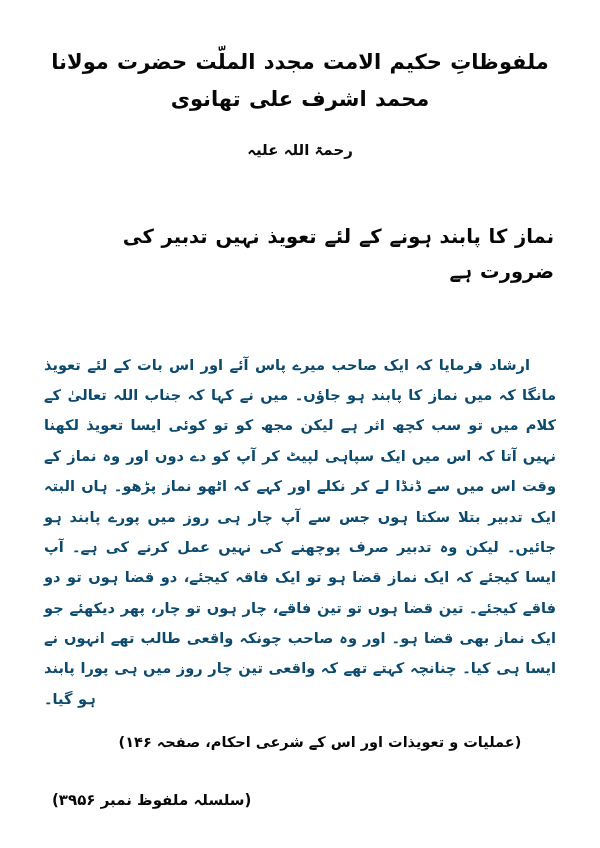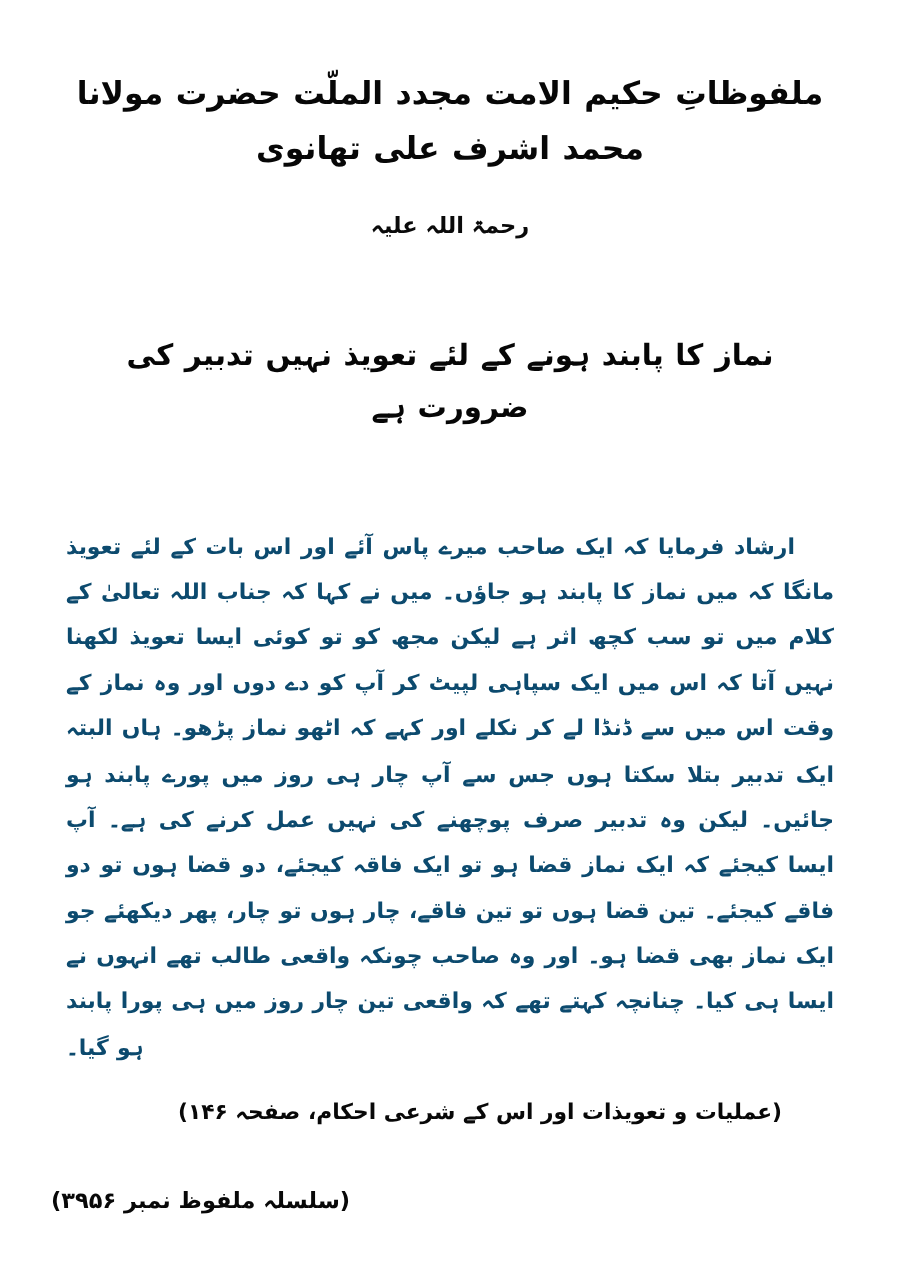--- a/index.html
+++ b/index.html
@@ -47,21 +47,20 @@
     margin-top: 20px;
     font-size: 15px;
     font-weight: 700;
     line-height: 1.7;
     color: #0a0a0a;
   }
 
   
   .main-heading {
     margin-top: 56px;
-    text-align: center;
     font-size: 19.5px;
     font-weight: 700;
     line-height: 1.8;
     color: #060606;
     padding: 0 16px;
     word-spacing: 1px;
   }
 
   
   .body-block {
@@ -90,21 +89,21 @@
     font-weight: 700;
     color: #080808;
     line-height: 1.8;
     padding-left: 40px;
   }
 
   
   .footer-serial {
     position: absolute;
     bottom: 36px;
-    left: 34px;
+    left: 52px;
     right: auto;
     font-size: 15px;
     font-weight: 700;
     color: #080808;
     line-height: 1.6;
     text-align: left;
   }
 
   .spacer { flex: 1 1 auto; }
 </style>

